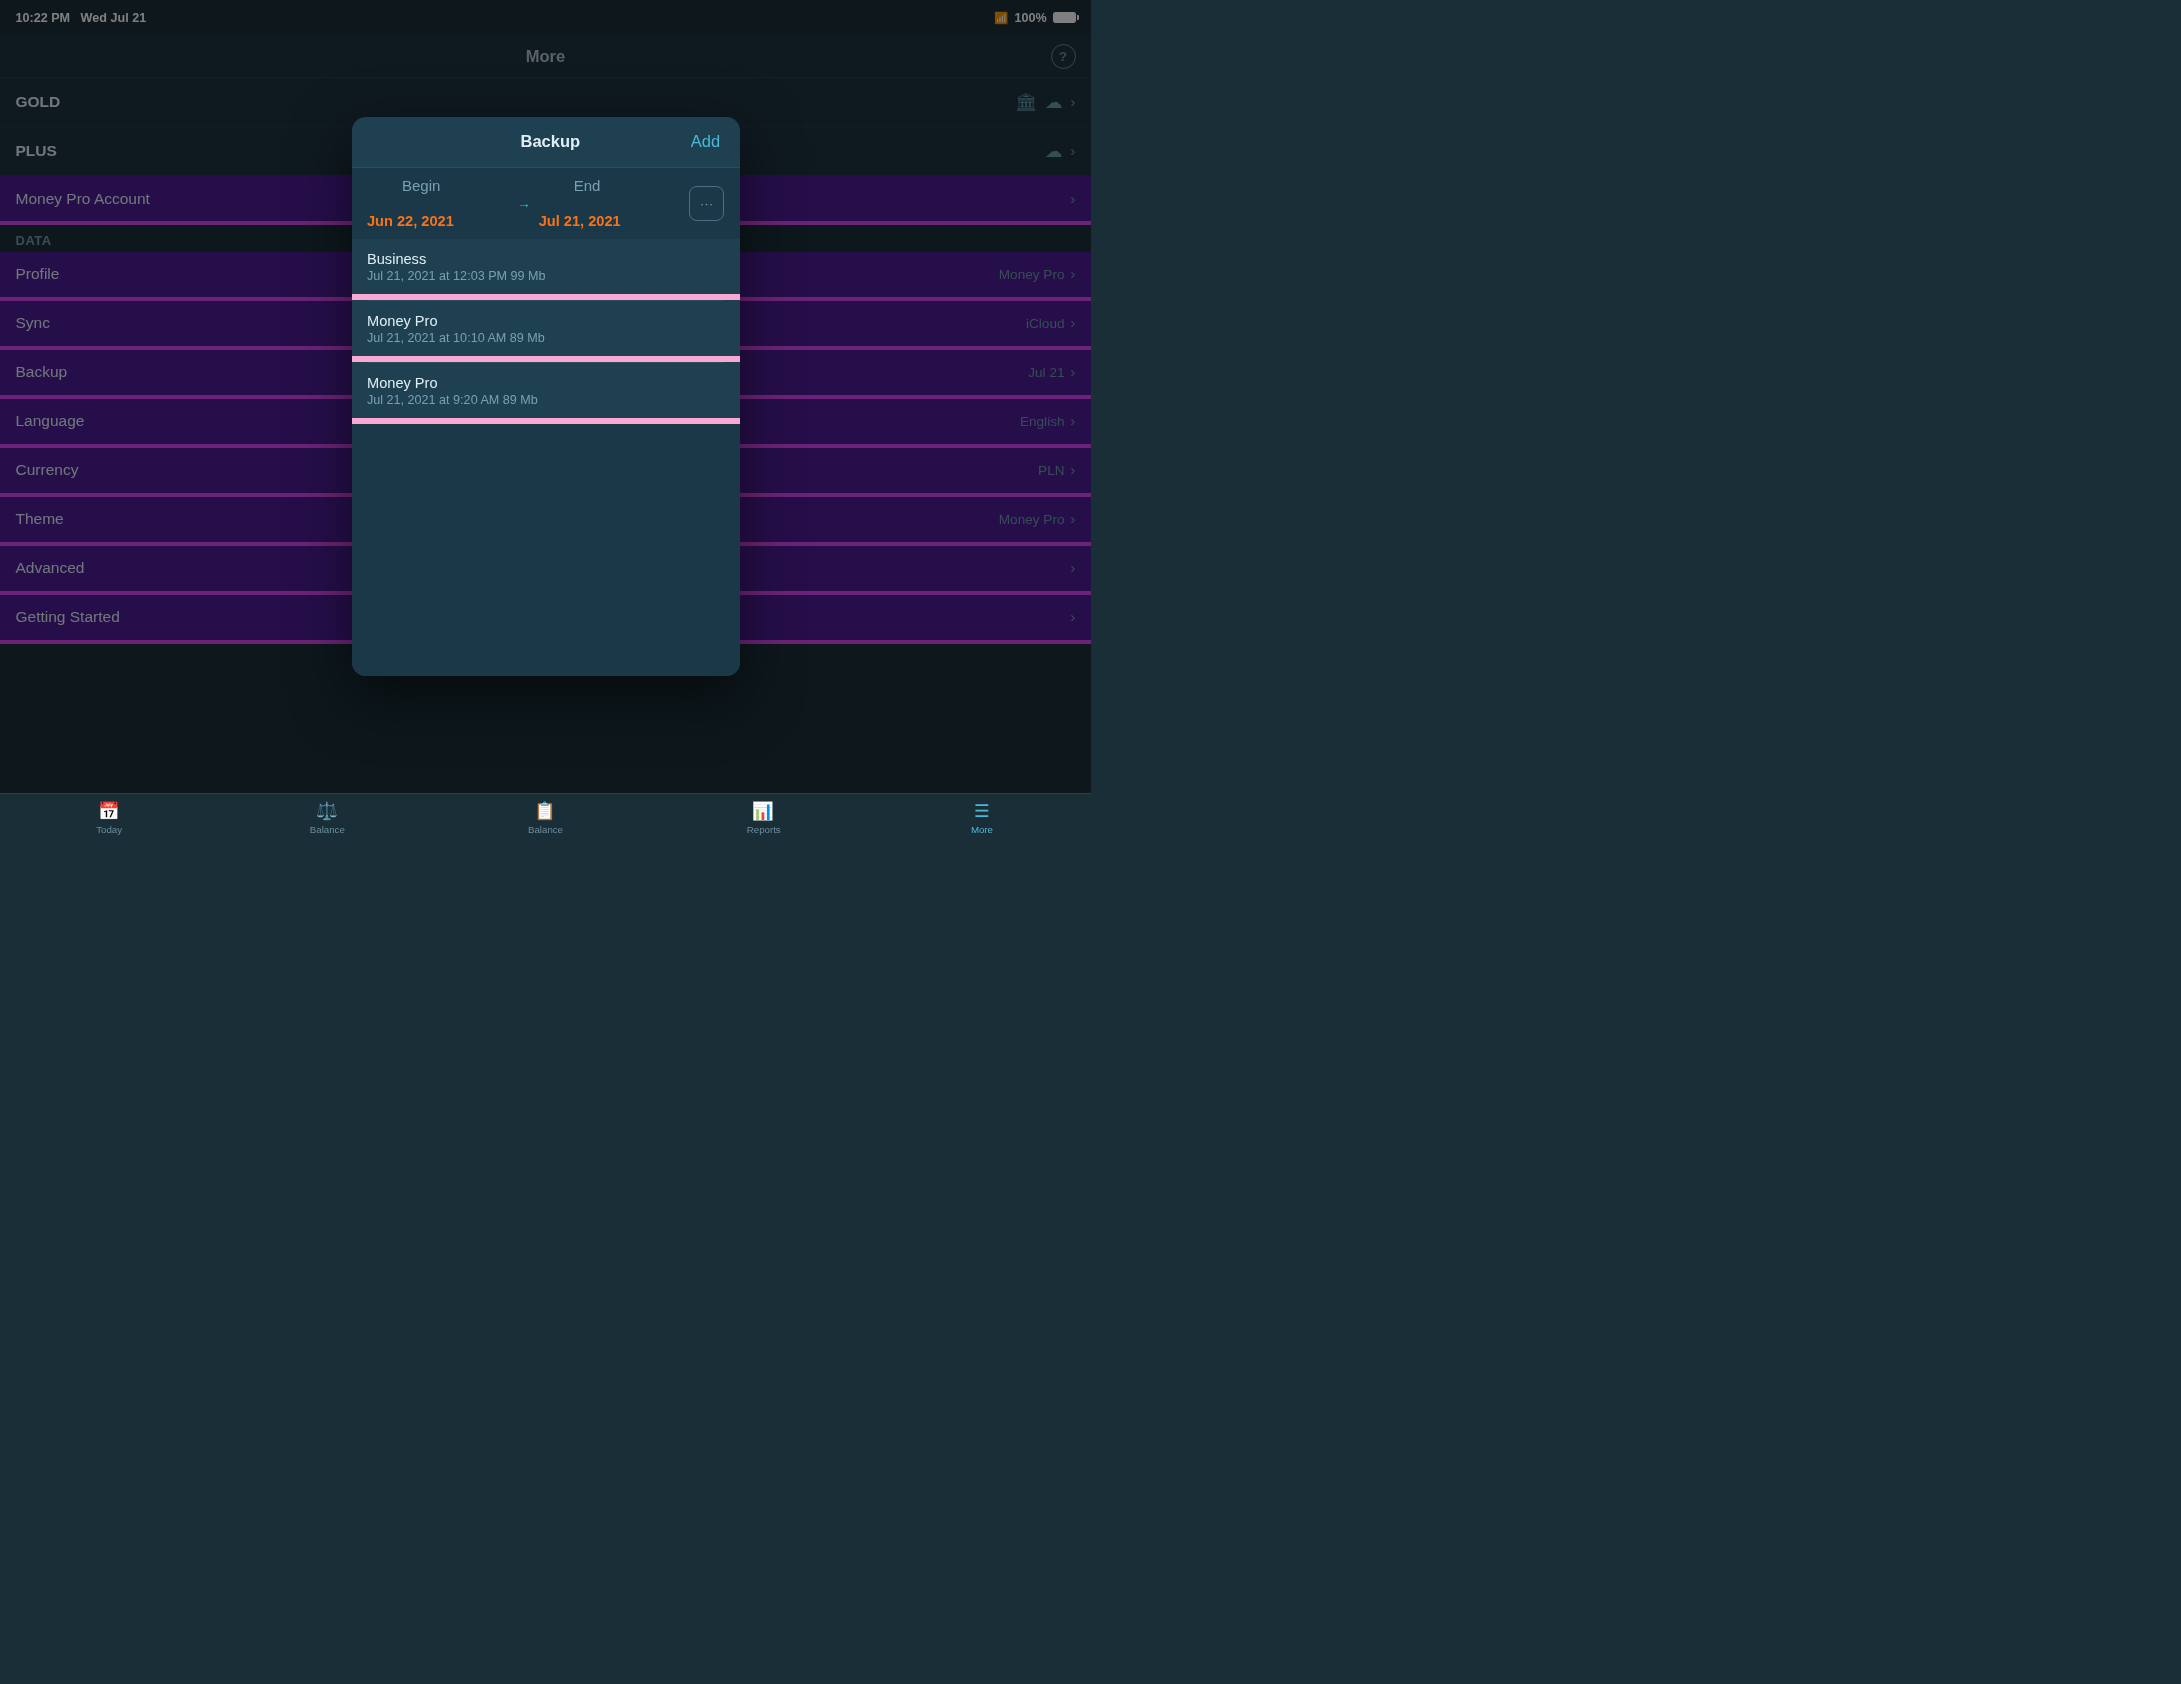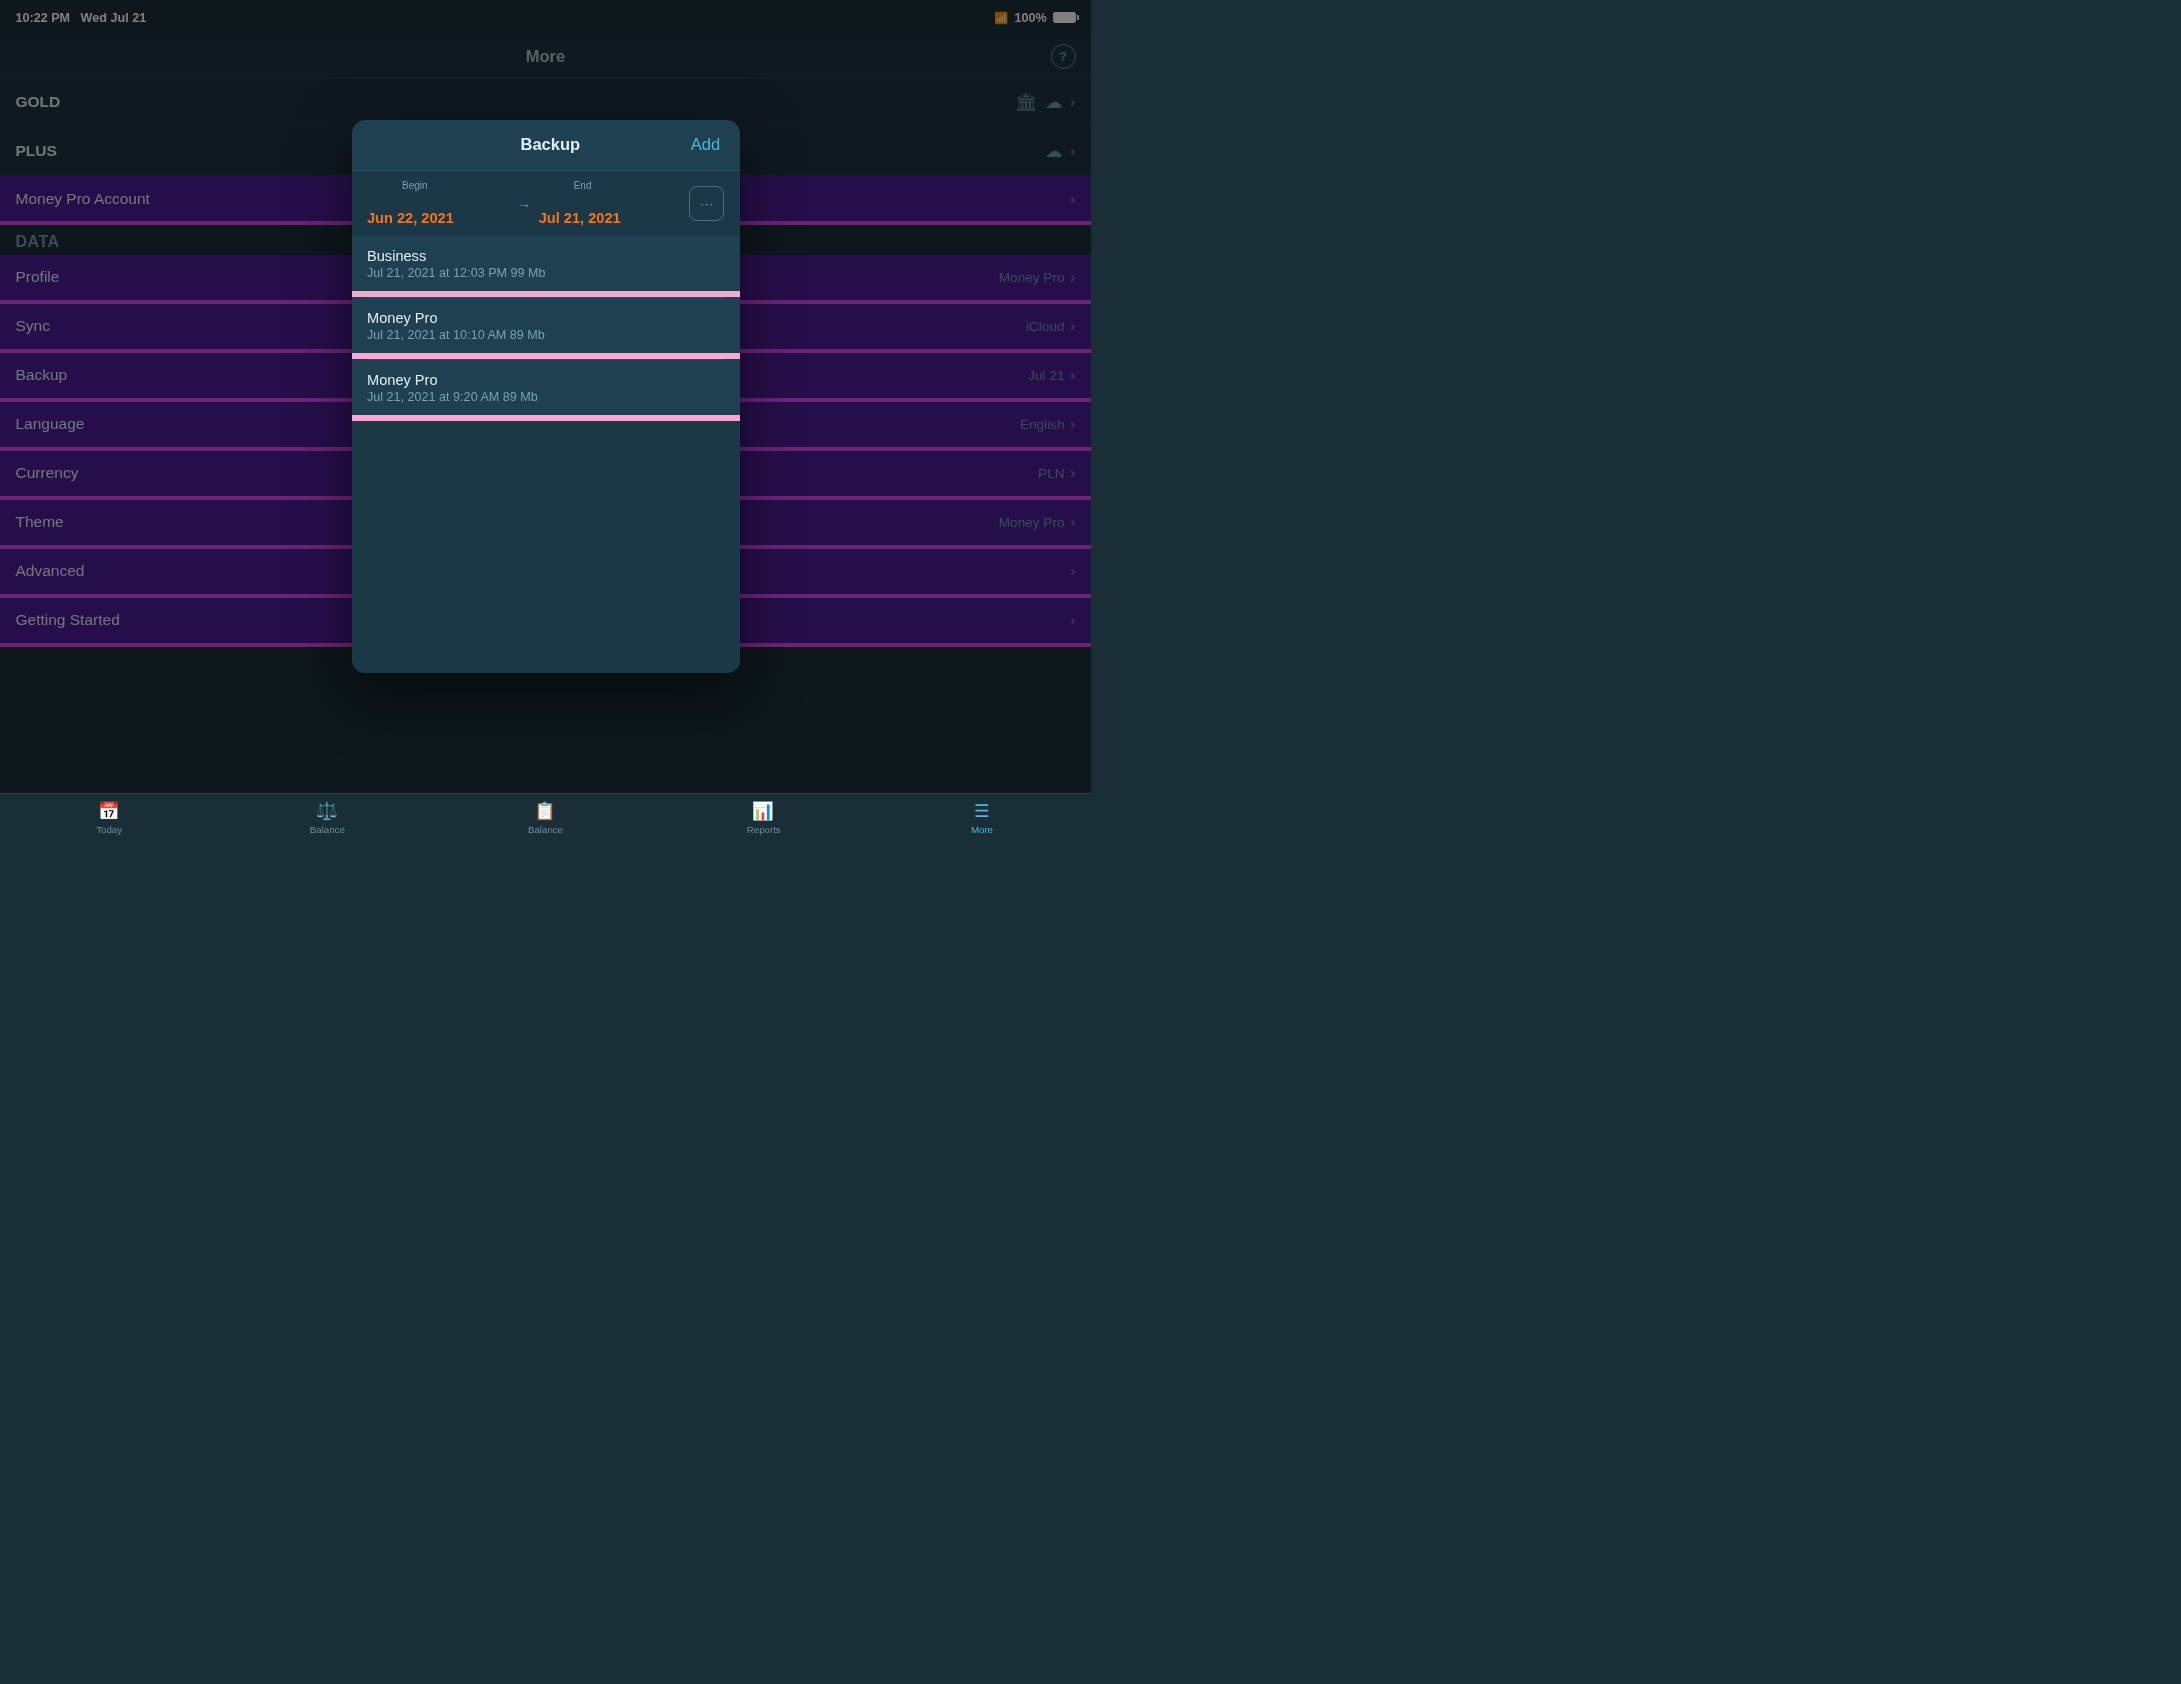--- a/index.html
+++ b/index.html
@@ -103,21 +103,21 @@
     .list-container {
       flex: 1;
       overflow-y: auto;
       background: #1a2e38;
     }
 
     
     .section-header {
       background: #1a2e38;
       padding: 7.8px 15.5px 3.9px;
-      font-size: 16px;
+      font-size: 13px;
       font-weight: 600;
       color: #7a9aaa;
       text-transform: uppercase;
       letter-spacing: 0.5px;
     }
 
     .list-item {
       display: flex;
       align-items: center;
       justify-content: space-between;
@@ -214,21 +214,21 @@
       display: flex;
       align-items: center;
       padding: 9.7px 15.5px;
       background: #1a3848;
       gap: 0;
     }
     .date-col {
       flex: 1;
     }
     .date-label {
-      font-size: 10px;
+      font-size: 15px;
       color: #7aa0b0;
       margin-bottom: 19px;
       padding-left: 35px;
     }
     .date-value {
       font-size: 14.6px;
       font-weight: 600;
       color: #f97316;
     }
     .date-arrow {

